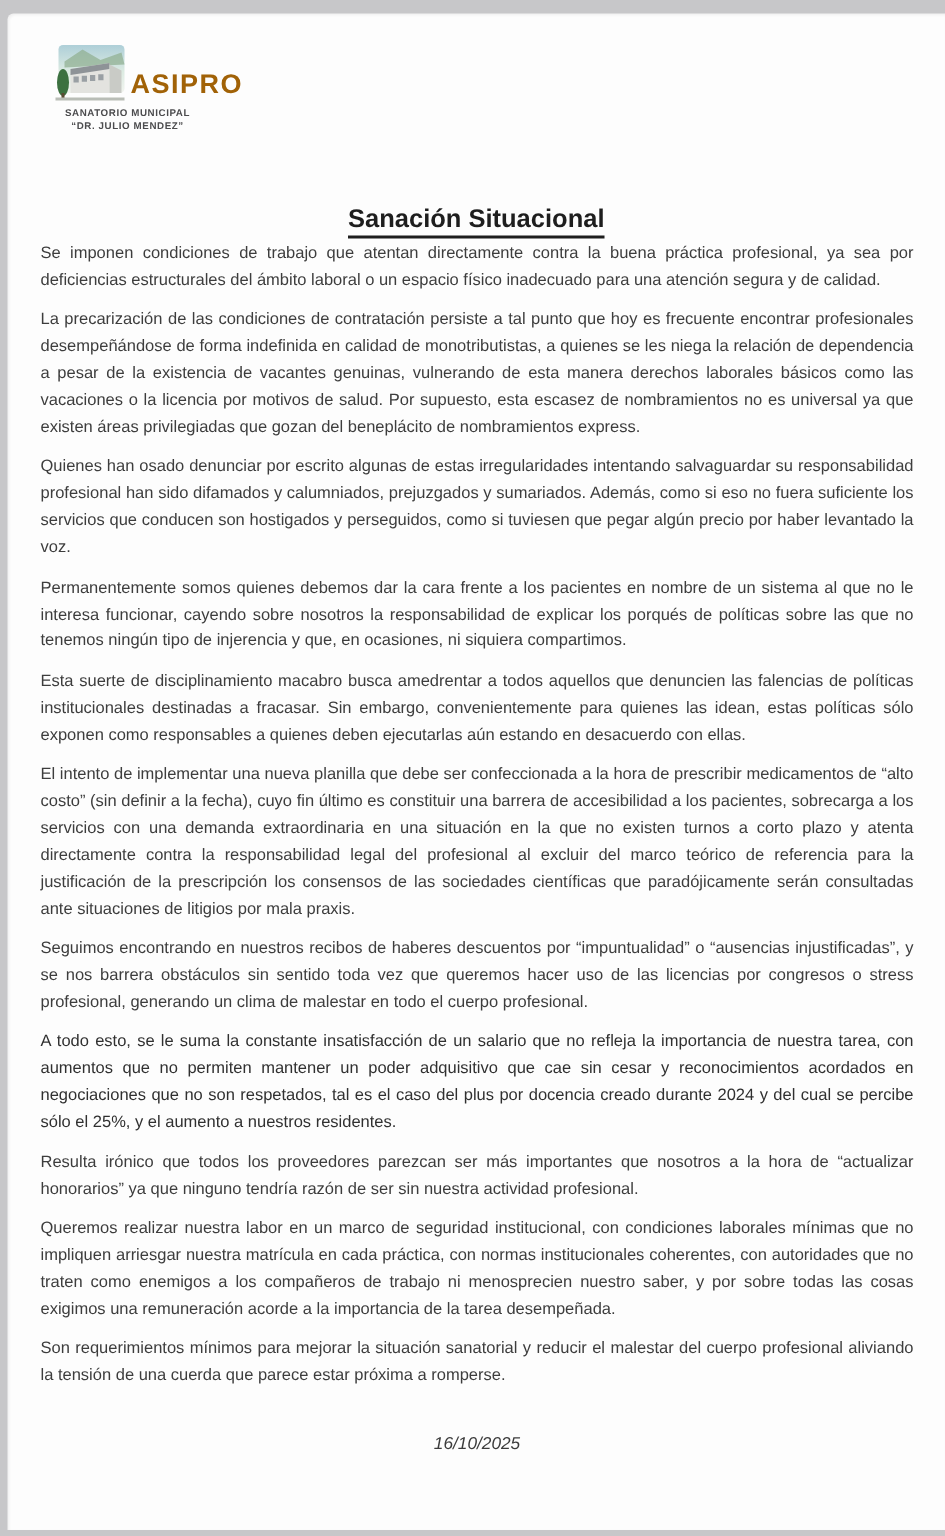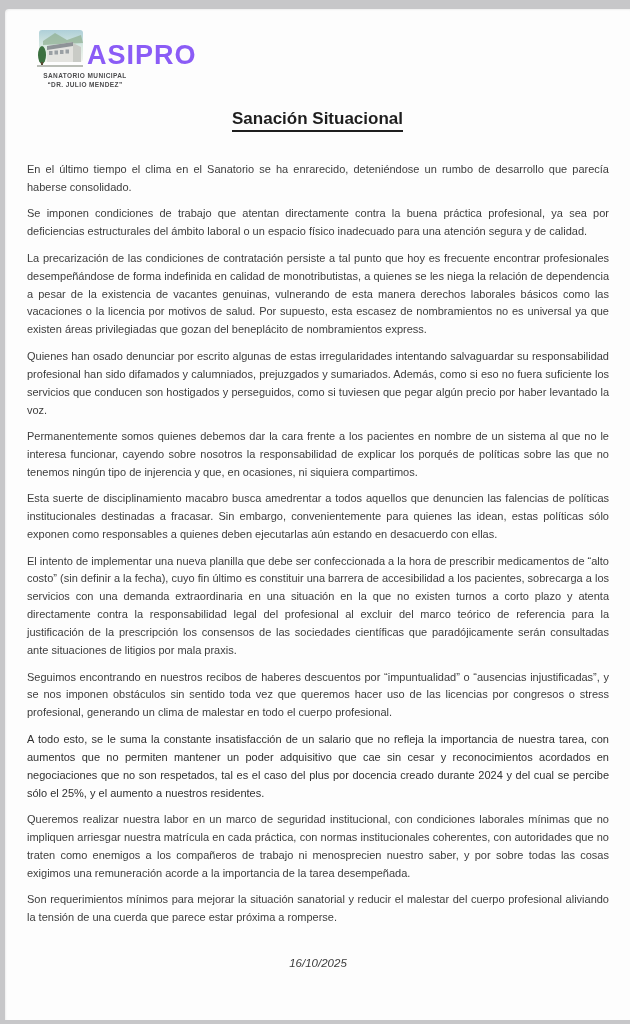--- a/index.html
+++ b/index.html
@@ -34,23 +34,23 @@
   .logo-row {
     display: flex;
     align-items: center;
   }
   .logo-art {
     width: 50px;
     height: 45px;
     flex: 0 0 auto;
   }
   .logo-name {
-    font-size: 27px;
+    font-size: 18px;
     font-weight: bold;
-    color: #8b5cf6;
+    color: #a16207;
     letter-spacing: 1px;
     margin-left: 2px;
     line-height: 1;
     padding-top: 8px;
   }
   .logo-sub {
     width: 100px;
     text-align: center;
     color: #4c4c4e;
     font-size: 6.5px;
@@ -68,20 +68,21 @@
     right: 0;
     text-align: center;
   }
   .doc-title {
     display: inline-block;
     font-size: 17px;
     font-weight: bold;
     color: #1e1e1e;
     border-bottom: 2px solid #1e1e1e;
     padding-bottom: 1px;
+    margin-top: 27px;
   }
   
   .doc-body {
     position: absolute;
     top: 152px;
     left: 22px;
     right: 21px;
     color: #3d3d3d;
     font-size: 11px;
     line-height: 1.63;
@@ -140,29 +141,29 @@
       <div>Sanatorio Municipal</div>
       <div>“Dr. Julio Mendez”</div>
     </div>
   </div>
 
   <div class="doc-title-wrap">
     <span class="doc-title">Sanación Situacional</span>
   </div>
 
   <div class="doc-body">
-    <p>En el último tiempo el clima en el Sanatorio se ha enrarecido, deteniéndose un rumbo de desarrollo que parecía haberse consolidado.</p>
     <p>Se imponen condiciones de trabajo que atentan directamente contra la buena práctica profesional, ya sea por deficiencias estructurales del ámbito laboral o un espacio físico inadecuado para una atención segura y de calidad.</p>
     <p>La precarización de las condiciones de contratación persiste a tal punto que hoy es frecuente encontrar profesionales desempeñándose de forma indefinida en calidad de monotributistas, a quienes se les niega la relación de dependencia a pesar de la existencia de vacantes genuinas, vulnerando de esta manera derechos laborales básicos como las vacaciones o la licencia por motivos de salud. Por supuesto, esta escasez de nombramientos no es universal ya que existen áreas privilegiadas que gozan del beneplácito de nombramientos express.</p>
     <p>Quienes han osado denunciar por escrito algunas de estas irregularidades intentando salvaguardar su responsabilidad profesional han sido difamados y calumniados, prejuzgados y sumariados. Además, como si eso no fuera suficiente los servicios que conducen son hostigados y perseguidos, como si tuviesen que pegar algún precio por haber levantado la voz.</p>
     <p>Permanentemente somos quienes debemos dar la cara frente a los pacientes en nombre de un sistema al que no le interesa funcionar, cayendo sobre nosotros la responsabilidad de explicar los porqués de políticas sobre las que no tenemos ningún tipo de injerencia y que, en ocasiones, ni siquiera compartimos.</p>
     <p>Esta suerte de disciplinamiento macabro busca amedrentar a todos aquellos que denuncien las falencias de políticas institucionales destinadas a fracasar. Sin embargo, convenientemente para quienes las idean, estas políticas sólo exponen como responsables a quienes deben ejecutarlas aún estando en desacuerdo con ellas.</p>
     <p>El intento de implementar una nueva planilla que debe ser confeccionada a la hora de prescribir medicamentos de “alto costo” (sin definir a la fecha), cuyo fin último es constituir una barrera de accesibilidad a los pacientes, sobrecarga a los servicios con una demanda extraordinaria en una situación en la que no existen turnos a corto plazo y atenta directamente contra la responsabilidad legal del profesional al excluir del marco teórico de referencia para la justificación de la prescripción los consensos de las sociedades científicas que paradójicamente serán consultadas ante situaciones de litigios por mala praxis.</p>
-    <p>Seguimos encontrando en nuestros recibos de haberes descuentos por “impuntualidad” o “ausencias injustificadas”, y se nos imponen obstáculos sin sentido toda vez que queremos hacer uso de las licencias por congresos o stress profesional, generando un clima de malestar en todo el cuerpo profesional.</p>
+    <p>Seguimos encontrando en nuestros recibos de haberes descuentos por “impuntualidad” o “ausencias injustificadas”, y se nos barrera obstáculos sin sentido toda vez que queremos hacer uso de las licencias por congresos o stress profesional, generando un clima de malestar en todo el cuerpo profesional.</p>
     <p class="bold">A todo esto, se le suma la constante insatisfacción de un salario que no refleja la importancia de nuestra tarea, con aumentos que no permiten mantener un poder adquisitivo que cae sin cesar y reconocimientos acordados en negociaciones que no son respetados, tal es el caso del plus por docencia creado durante 2024 y del cual se percibe sólo el 25%, y el aumento a nuestros residentes.</p>
+    <p>Resulta irónico que todos los proveedores parezcan ser más importantes que nosotros a la hora de “actualizar honorarios” ya que ninguno tendría razón de ser sin nuestra actividad profesional.</p>
     <p>Queremos realizar nuestra labor en un marco de seguridad institucional, con condiciones laborales mínimas que no impliquen arriesgar nuestra matrícula en cada práctica, con normas institucionales coherentes, con autoridades que no traten como enemigos a los compañeros de trabajo ni menosprecien nuestro saber, y por sobre todas las cosas exigimos una remuneración acorde a la importancia de la tarea desempeñada.</p>
     <p>Son requerimientos mínimos para mejorar la situación sanatorial y reducir el malestar del cuerpo profesional aliviando la tensión de una cuerda que parece estar próxima a romperse.</p>
 
     <div class="signature">
       <div>16/10/2025</div>
     </div>
   </div>
 
 </div>
 

